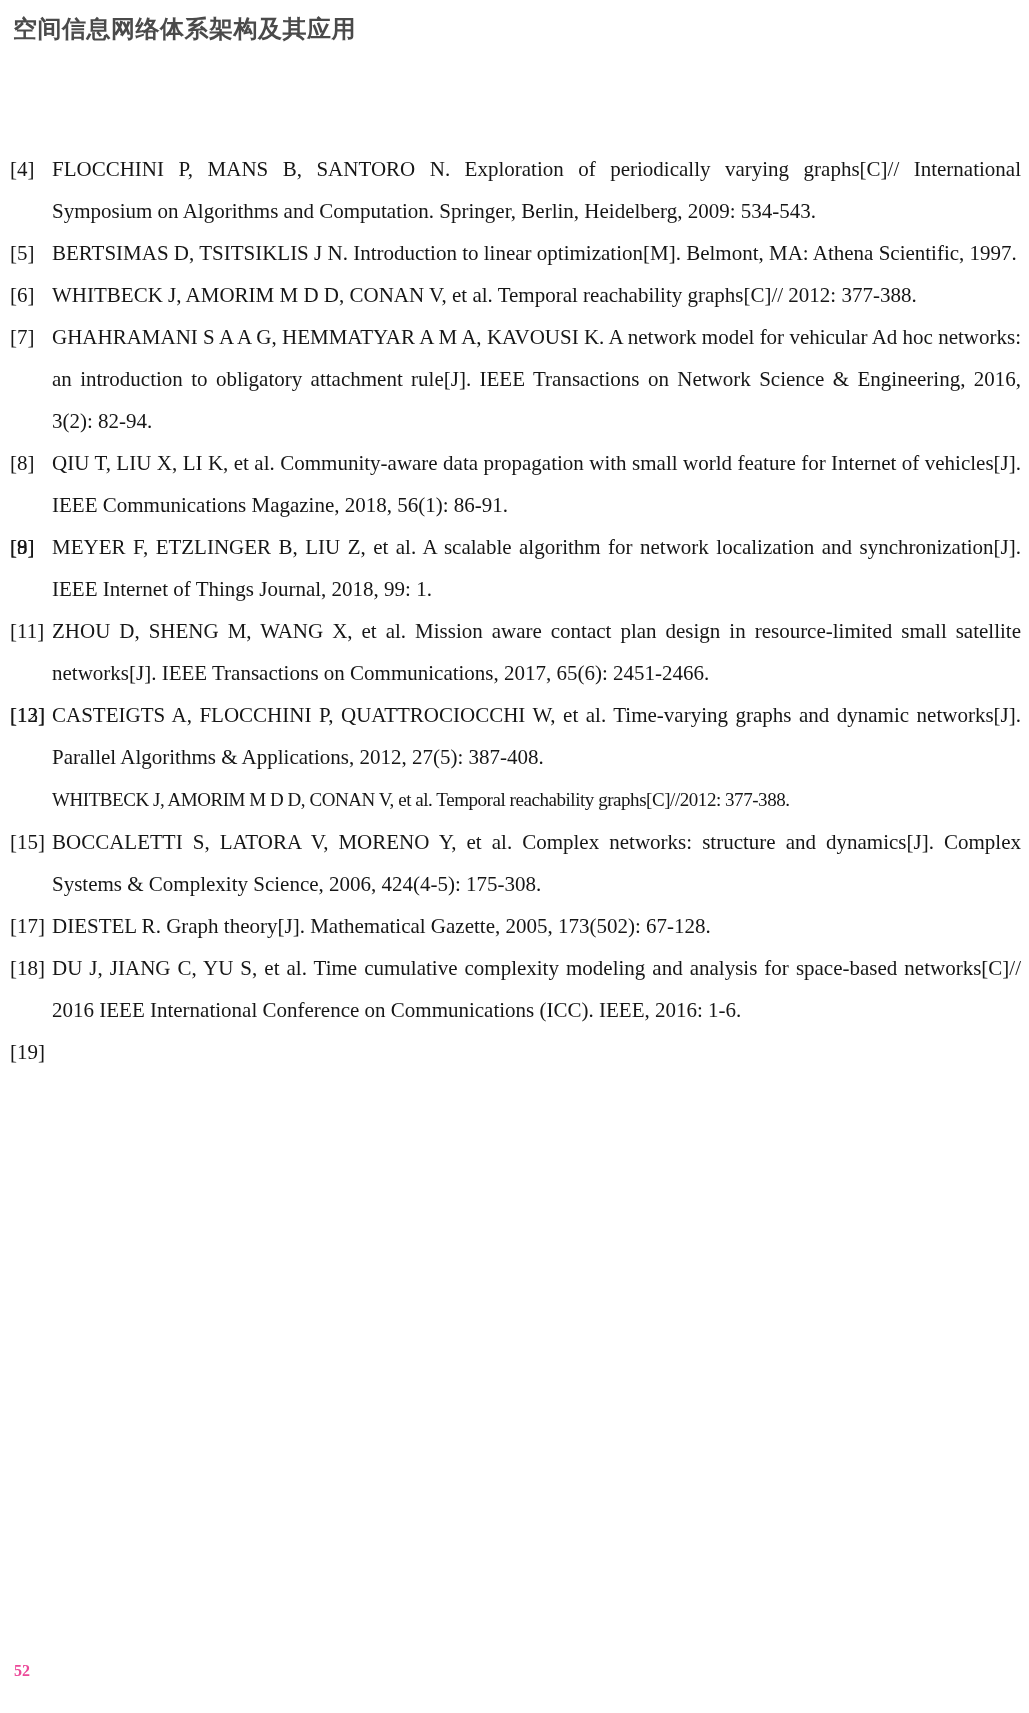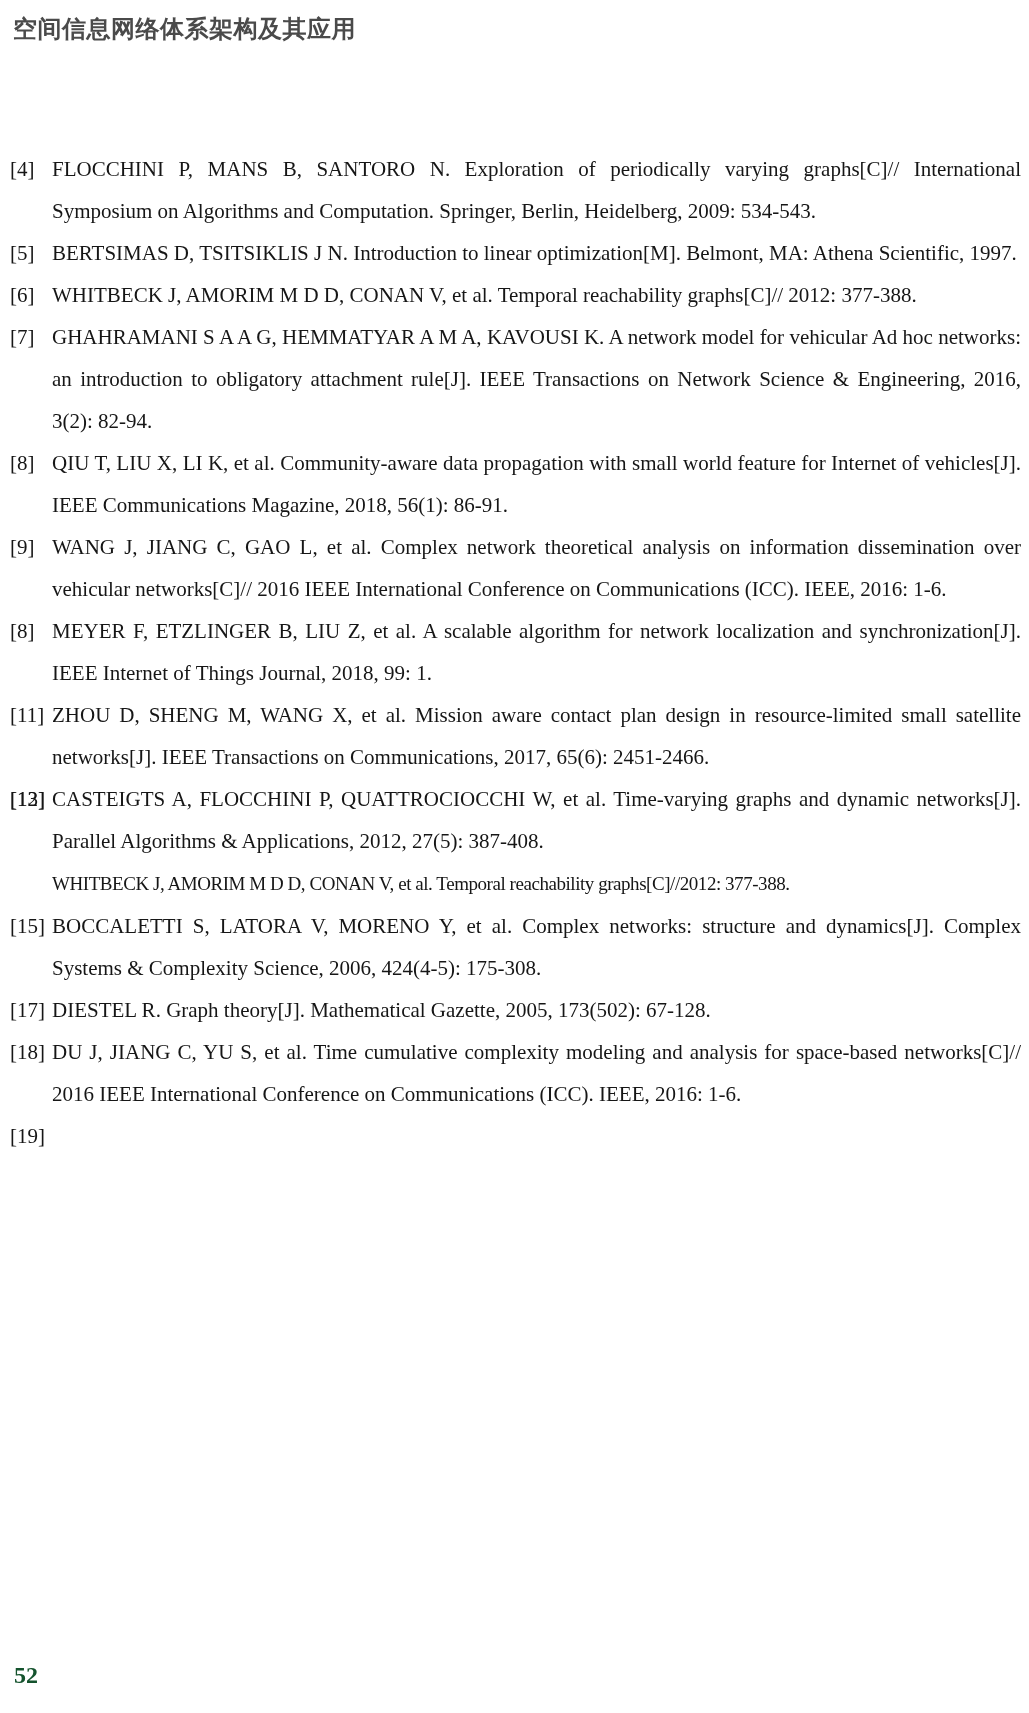--- a/index.html
+++ b/index.html
@@ -55,22 +55,22 @@
   .ref.condensed .ref-text {
     font-size: 19px;
     letter-spacing: -0.45px;
   }
   .page-number {
     position: absolute;
     left: 14px;
     top: 1662px;
     font-family: "Liberation Serif", "DejaVu Serif", serif;
     font-weight: bold;
-    font-size: 24px;
-    color: #14532d;
+    font-size: 16px;
+    color: #ec4899;
   }
 </style>
 </head>
 <body>
 
 <div>
 
   <div class="running-header">空间信息网络体系架构及其应用</div>
 
   <div class="references">
@@ -95,21 +95,20 @@
       <span class="ref-text">GHAHRAMANI S A A G, HEMMATYAR A M A, KAVOUSI K. A network model for vehicular Ad hoc networks: an introduction to obligatory attachment rule[J]. IEEE Transactions on Network Science &amp; Engineering, 2016, 3(2): 82-94.</span>
     </div>
 
     <div class="ref">
       <span class="ref-id">[8]</span>
       <span class="ref-text">QIU T, LIU X, LI K, et al. Community-aware data propagation with small world feature for Internet of vehicles[J]. IEEE Communications Magazine, 2018, 56(1): 86-91.</span>
     </div>
 
     <div class="ref">
       <span class="ref-id">[9]</span>
-      <span class="ref-text">WANG J, JIANG C, GAO L, et al. Complex network theoretical analysis on information dissemination over vehicular networks[C]// 2016 IEEE International Conference on Communications (ICC). IEEE, 2016: 1-6.</span>
     </div>
 
     <div class="ref">
       <span class="ref-id">[8]</span>
       <span class="ref-text">MEYER F, ETZLINGER B, LIU Z, et al. A scalable algorithm for network localization and synchronization[J]. IEEE Internet of Things Journal, 2018, 99: 1.</span>
     </div>
 
     <div class="ref">
       <span class="ref-id">[11]</span>
       <span class="ref-text">ZHOU D, SHENG M, WANG X, et al. Mission aware contact plan design in resource-limited small satellite networks[J]. IEEE Transactions on Communications, 2017, 65(6): 2451-2466.</span>

